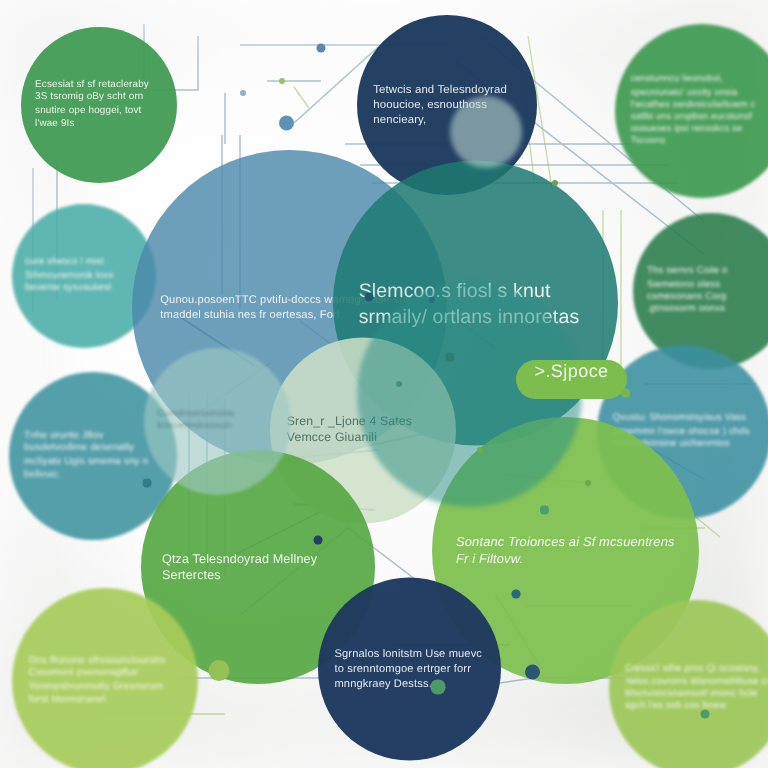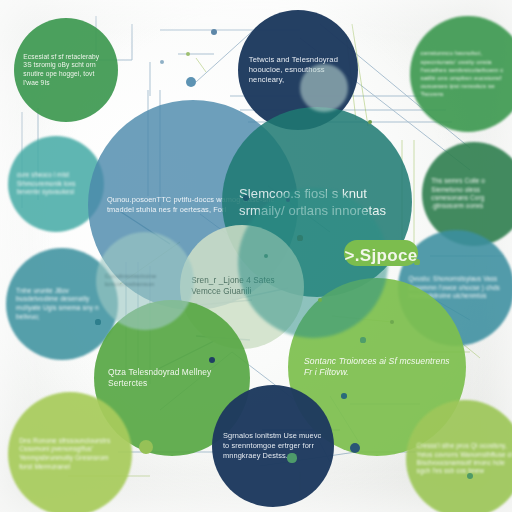--- a/index.html
+++ b/index.html
@@ -43,23 +43,23 @@
     filter:blur(.22px);
     letter-spacing:.1px;
   }
   .node.blurry{filter:blur(.35px);}
   .node.soft{filter:blur(.9px);}
   .node.vsoft{filter:blur(1.8px);}
 
   
   .tag{
     position:absolute;border-radius:13px;
-    display:flex;align-items:flex-end;justify-content:center;
+    display:flex;align-items:flex-start;justify-content:center;
     color:#f2f7ea;box-sizing:border-box;
-    font-size:17px;font-weight:bold;letter-spacing:.3px;
+    font-size:12px;font-weight:normal;letter-spacing:.3px;
     filter:blur(.3px);
   }
   .dot{position:absolute;border-radius:50%;}
 </style>
 </head>
 <body>
 
 <div id="canvas" style="width: 512px; height: 512px;">
 
   <svg class="netlayer" viewBox="0 0 512 512" preserveAspectRatio="none">

